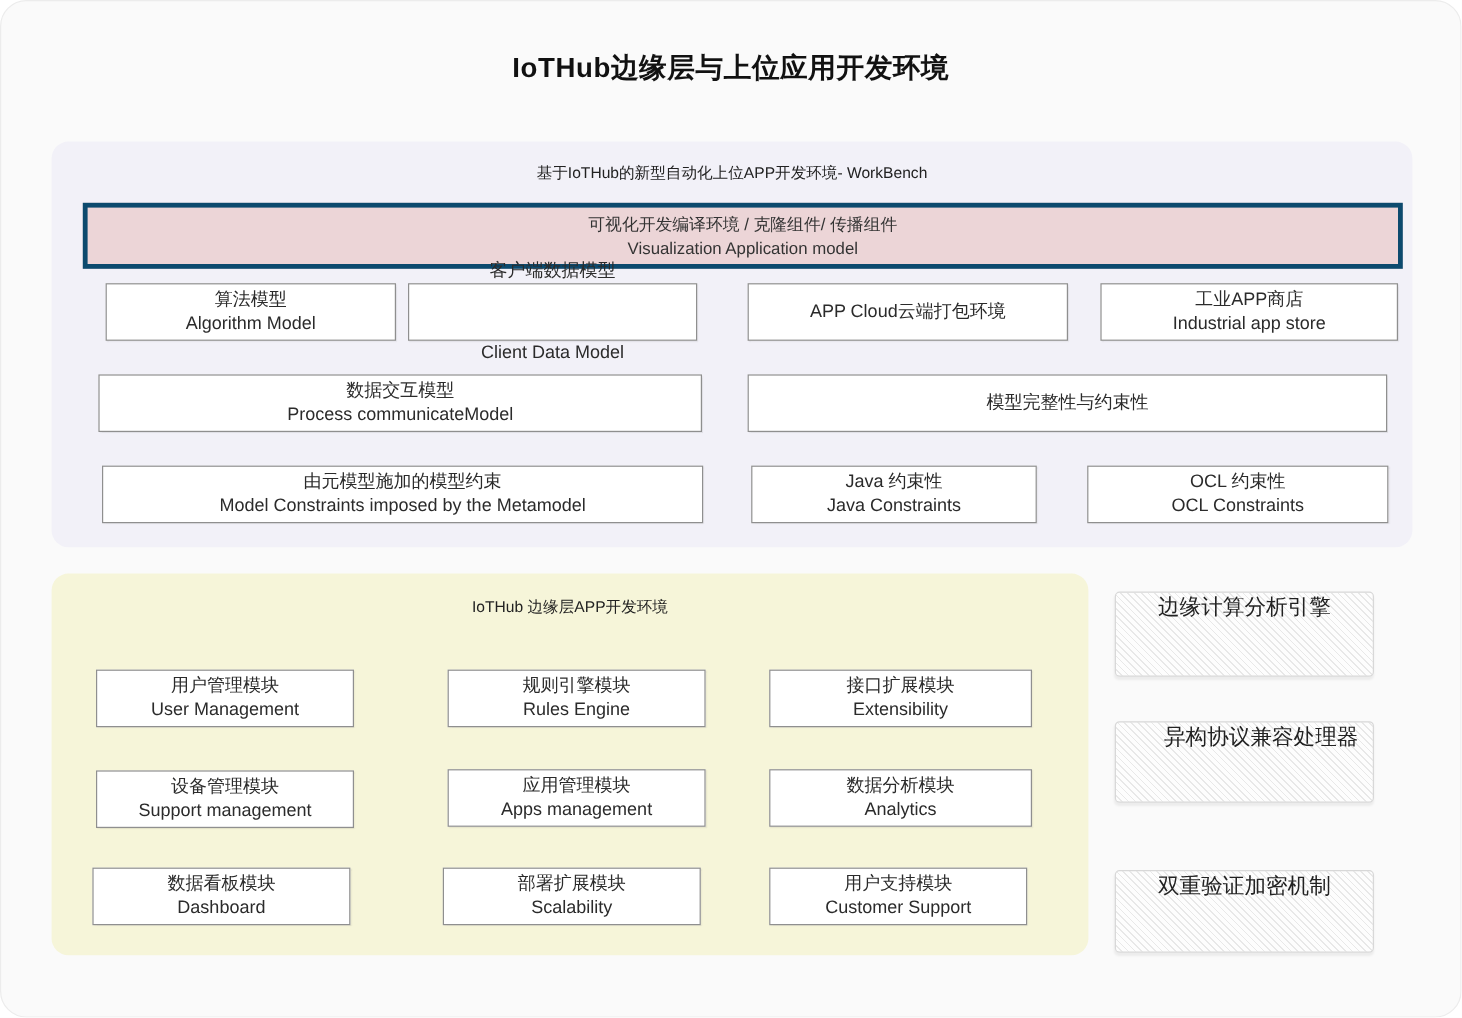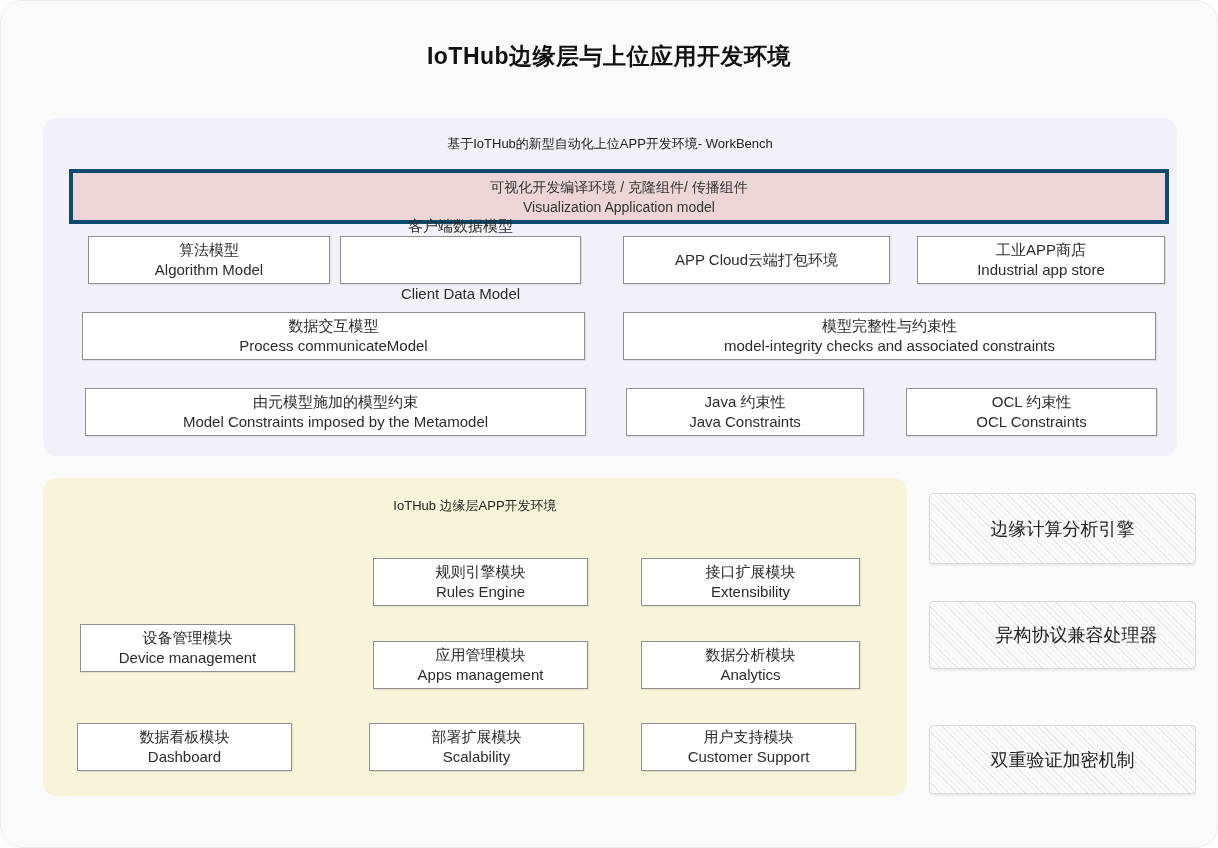--- a/index.html
+++ b/index.html
@@ -90,28 +90,28 @@
     top: 477px;
     width: 864px;
     height: 318px;
     background: #f6f5d9;
     border-radius: 14px;
   }
   
   .side-box {
     position: absolute;
     left: 928px;
-    width: 267px;
+    width: 216px;
     background: repeating-linear-gradient(45deg, #fdfdfd 0px, #fdfdfd 3px, #e8e8e8 3px, #e8e8e8 4px);
     border: 1px solid #d8d8d8;
     border-radius: 4px;
     box-sizing: border-box;
     box-shadow: 0 2px 2px rgba(0,0,0,0.06);
     display: flex;
-    align-items: center;
+    align-items: flex-start;
     justify-content: center;
     text-align: center;
     font-size: 18px;
     color: #222222;
   }
 </style>
 </head>
 <body>
 
 <div class="page">
@@ -142,52 +142,55 @@
       <span class="cn">工业APP商店</span>
       <span class="en">Industrial app store</span>
     </div>
 
     <div class="wbox" style="left:39px; top:194px; width:503px;">
       <span class="cn">数据交互模型</span>
       <span class="en">Process communicateModel</span>
     </div>
     <div class="wbox" style="left:580px; top:194px; width:533px;">
       <span class="cn">模型完整性与约束性</span>
-      <span class="en">model-integrity checks and associated constraints</span>
     </div>
 
     <div class="wbox" style="left:42px; top:270px; width:501px;">
       <span class="cn">由元模型施加的模型约束</span>
       <span class="en">Model Constraints imposed by the Metamodel</span>
     </div>
     <div class="wbox" style="left:583px; top:270px; width:238px;">
       <span class="cn">Java 约束性</span>
       <span class="en">Java Constraints</span>
     </div>
     <div class="wbox" style="left:863px; top:270px; width:251px;">
       <span class="cn">OCL 约束性</span>
       <span class="en">OCL Constraints</span>
     </div>
   </div>
 
   <div class="edge-panel">
     <div class="panel-title" style="top:19px;">IoTHub 边缘层APP开发环境</div>
 
+    <div class="mbox" style="left:37px; top:80px; width:215px;">
+      <span class="cn">用户管理模块</span>
+      <span class="en">User Management</span>
+    </div>
     <div class="mbox" style="left:330px; top:80px; width:215px;">
       <span class="cn">规则引擎模块</span>
       <span class="en">Rules Engine</span>
     </div>
     <div class="mbox" style="left:598px; top:80px; width:219px;">
       <span class="cn">接口扩展模块</span>
       <span class="en">Extensibility</span>
     </div>
 
-    <div class="mbox" style="left:37px; top:146px; width:215px;">
+    <div class="mbox" style="left:37px; top:164px; width:215px;">
       <span class="cn">设备管理模块</span>
-      <span class="en">Device management</span>
+      <span class="en">Support management</span>
     </div>
     <div class="mbox" style="left:330px; top:163px; width:215px;">
       <span class="cn">应用管理模块</span>
       <span class="en">Apps management</span>
     </div>
     <div class="mbox" style="left:598px; top:163px; width:219px;">
       <span class="cn">数据分析模块</span>
       <span class="en">Analytics</span>
     </div>
 

